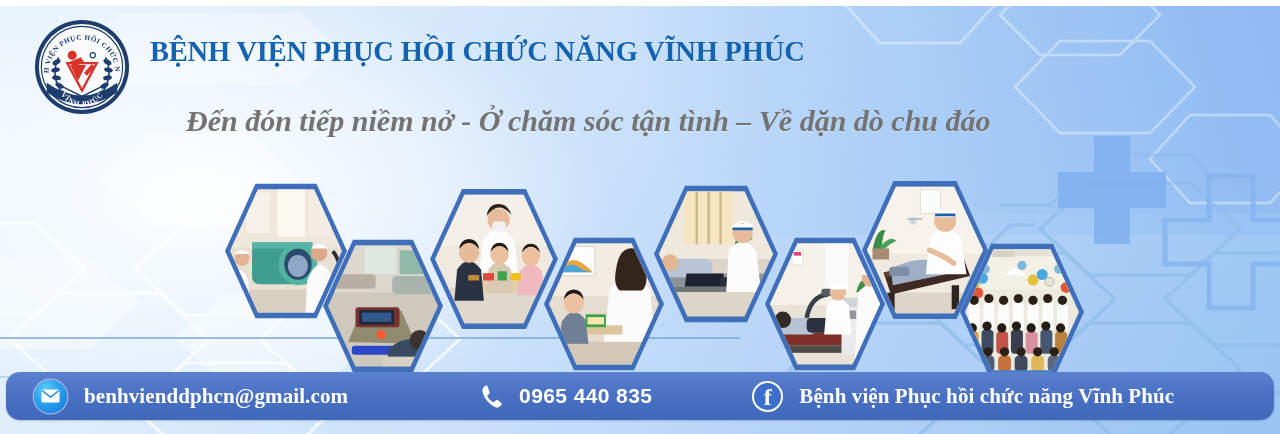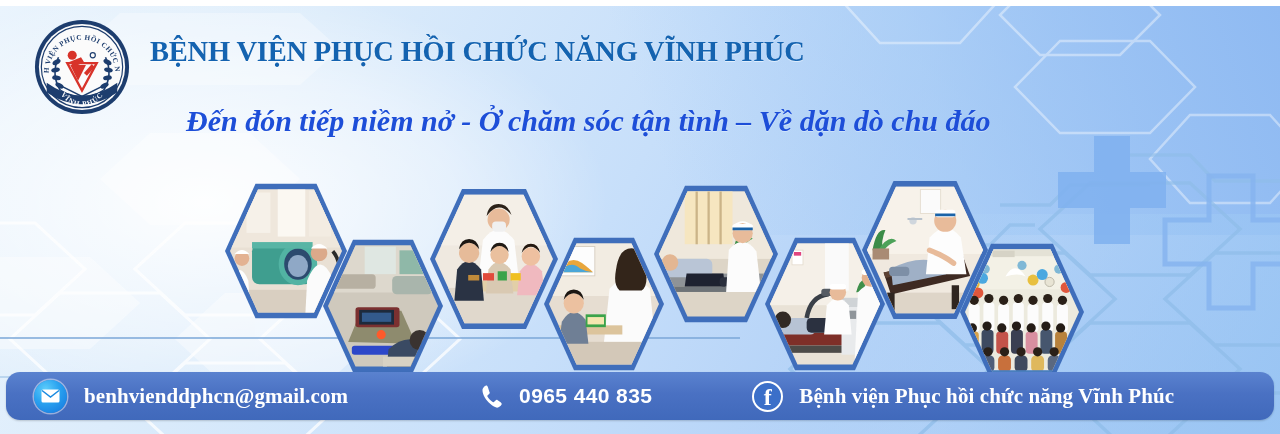--- a/index.html
+++ b/index.html
@@ -47,21 +47,21 @@
   }
   .title {
     position:absolute; left:150px; top:36px;
     font-size:28.5px; font-weight:bold; letter-spacing:-0.2px;
     color:#1463b0; white-space:nowrap; z-index:20;
     text-shadow:0 1px 0 rgba(255,255,255,0.55);
   }
   .slogan {
     position:absolute; left:186px; top:104px;
     font-size:30px; font-style:italic; font-weight:bold;
-    color:#1d4ed8; white-space:nowrap; z-index:20;
+    color:#737373; white-space:nowrap; z-index:20;
     text-shadow:0 1px 0 rgba(255,255,255,0.35);
   }
 
   
   .hexstrip { position:absolute; left:0; top:0; width:1280px; height:434px; z-index:15; }
   .hex {
     position:absolute;
     clip-path:polygon(25% 2%,75% 2%,100% 50%,75% 98%,25% 98%,0% 50%);
     background:#3f6ebb;
   }

